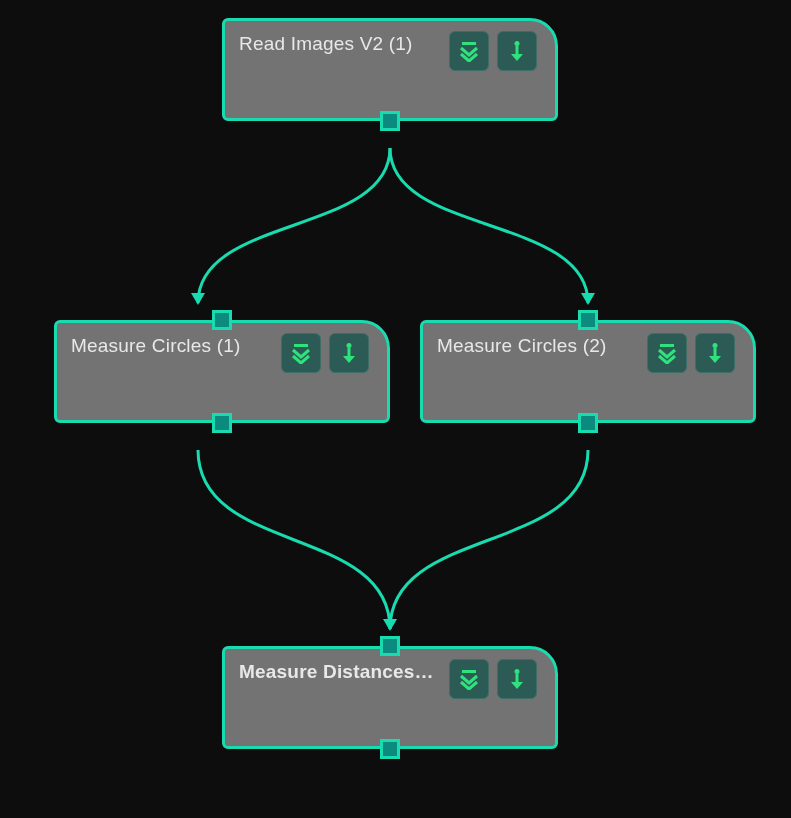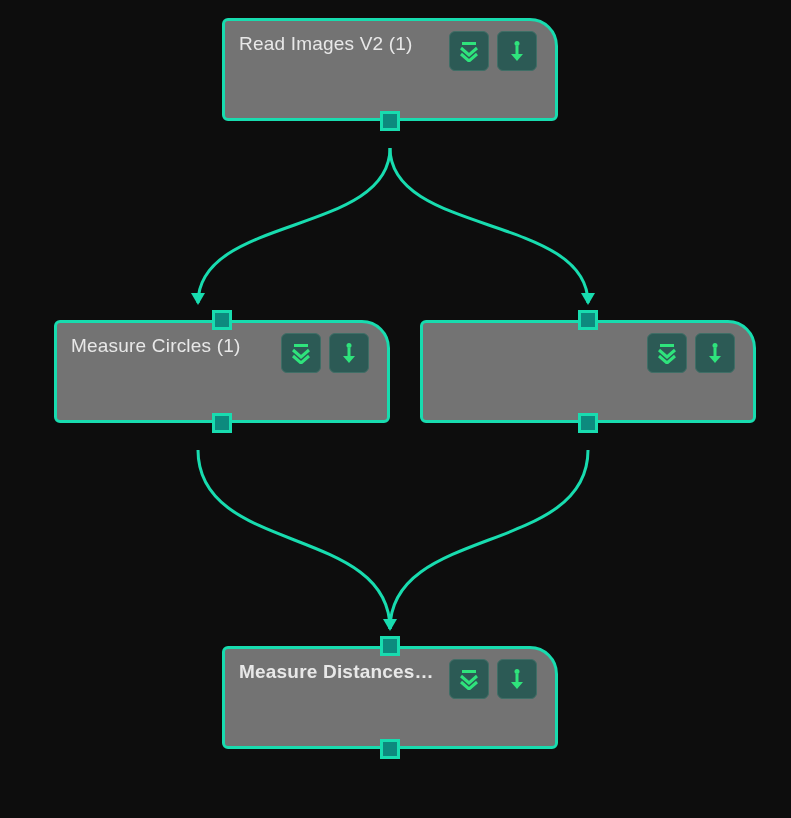--- a/index.html
+++ b/index.html
@@ -142,20 +142,21 @@
           <line x1="11" y1="6" x2="11" y2="15" stroke="#2fe37c" stroke-width="3"></line>
           <polygon points="5,14 17,14 11,21" fill="#2fe37c"></polygon>
         </svg>
       </div>
     </div>
     <div class="port bottom"></div>
   </div>
 
   <div class="node" style="left:420px; top:320px;">
     <div class="port top"></div>
+    <div class="node-title">Measure Circles (2)</div>
     <div class="node-buttons">
       <div class="btn">
         <svg width="22" height="22" viewBox="0 0 22 22">
           <rect x="4" y="2" width="14" height="3" fill="#2fe37c"></rect>
           <polyline points="3,8 11,15 19,8" fill="none" stroke="#2fe37c" stroke-width="3"></polyline>
           <polyline points="3,14 11,21 19,14" fill="none" stroke="#2fe37c" stroke-width="3"></polyline>
         </svg>
       </div>
       <div class="btn">
         <svg width="22" height="22" viewBox="0 0 22 22">

